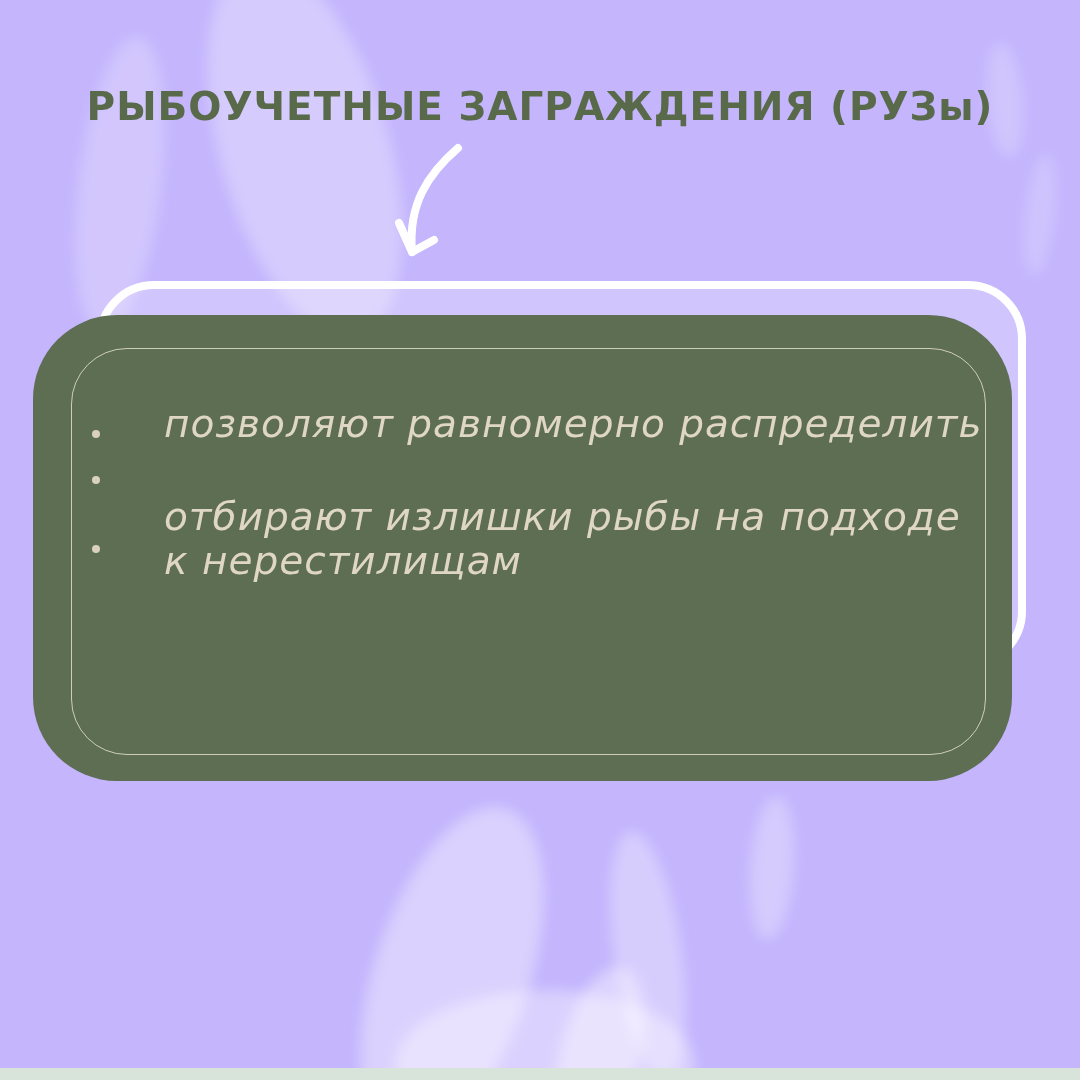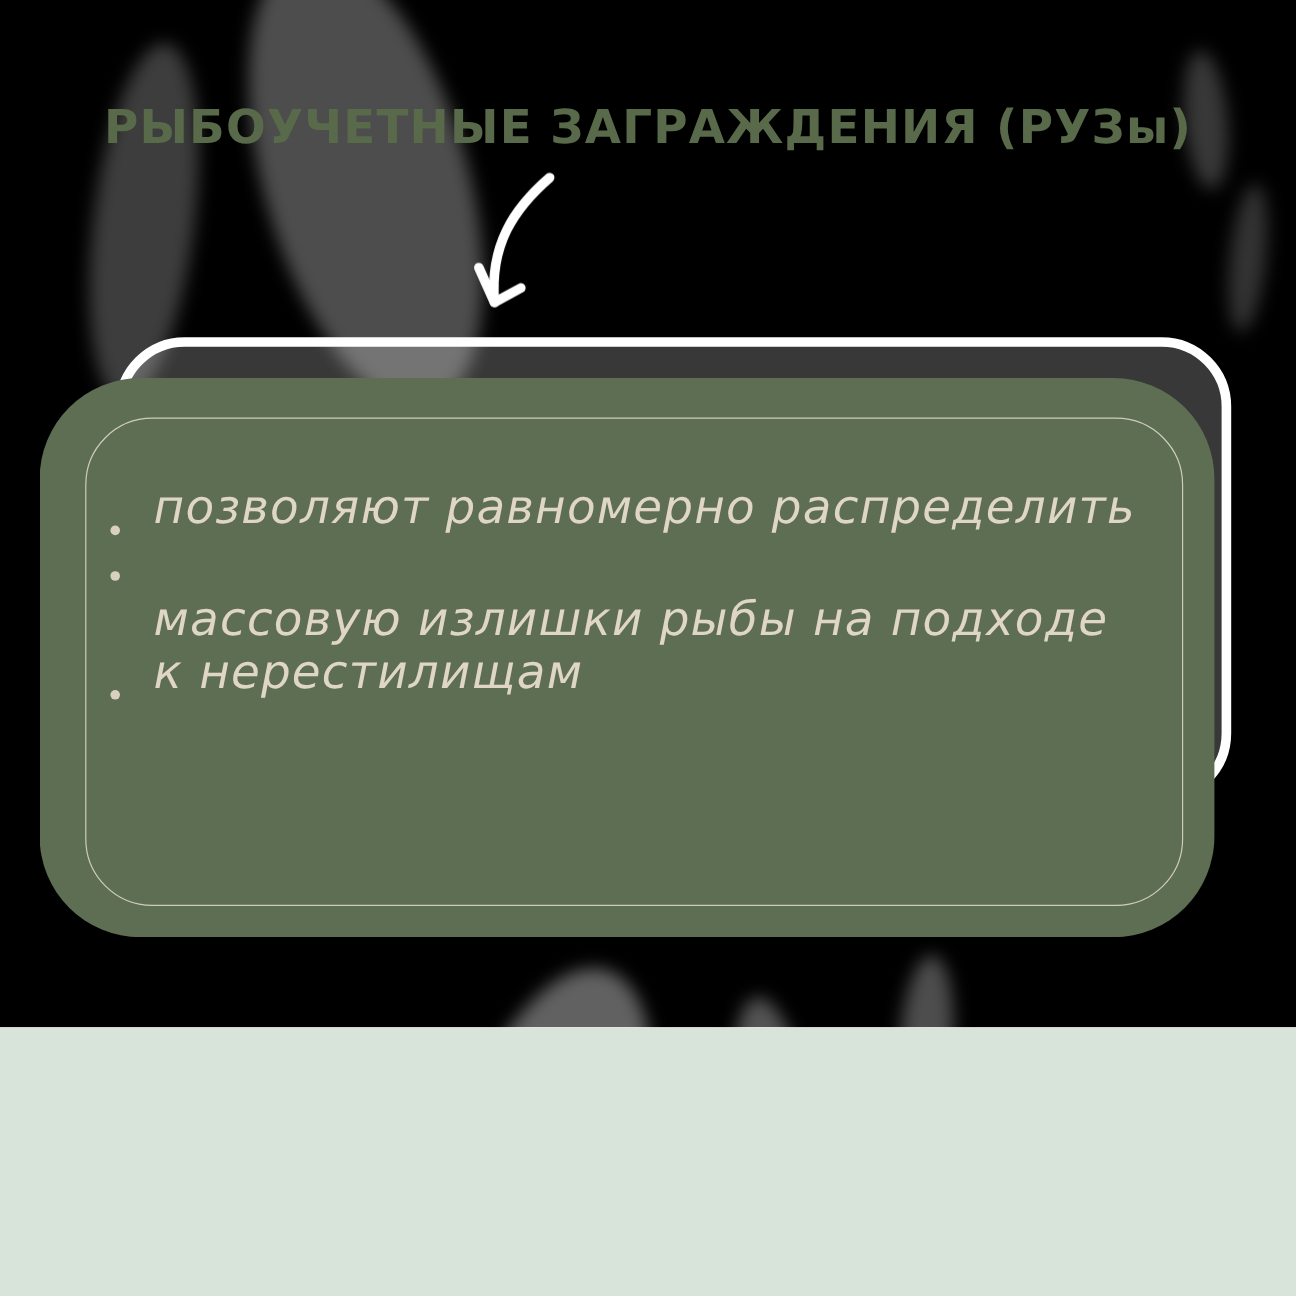--- a/index.html
+++ b/index.html
@@ -4,22 +4,22 @@
 <style>
   html, body {
     margin: 0;
     padding: 0;
     background: #d8e3da;
     font-family: "DejaVu Sans", sans-serif;
   }
   .canvas {
     position: relative;
     width: 1080px;
-    height: 856px;
-    background: #000000;
+    height: 1068px;
+    background: #c4b5fd;
     overflow: hidden;
   }
   
   .watermark {
     position: absolute;
     left: 0; top: 0;
     width: 1080px; height: 1080px;
     z-index: 1;
     pointer-events: none;
   }
@@ -83,22 +83,23 @@
   .bullets {
     position: absolute;
     left: 59px;
     top: 87px;
     margin: 0;
     padding: 0;
     list-style: none;
   }
   .bullets li {
     display: flex;
-    align-items: flex-end;
+    align-items: center;
     margin: 0 0 11px 0;
+    gap: 36px;
   }
   .bullets li:last-child { margin-bottom: 0; }
   .dot {
     flex: none;
     width: 8px;
     height: 8px;
     margin: 19px 28px 0 0;
     border-radius: 50%;
     background: #d9d0bf;
   }
@@ -158,20 +159,20 @@
         </span>
       </li>
       <li>
         <span class="dot"></span>
         <span class="lines">
         </span>
       </li>
       <li>
         <span class="dot"></span>
         <span class="lines">
-          <span>массовую излишки рыбы на подходе</span>
+          <span>отбирают излишки рыбы на подходе</span>
           <span>к нерестилищам</span>
         </span>
       </li>
     </ul>
   </div>
 
 </div>
 
 </body></html>

